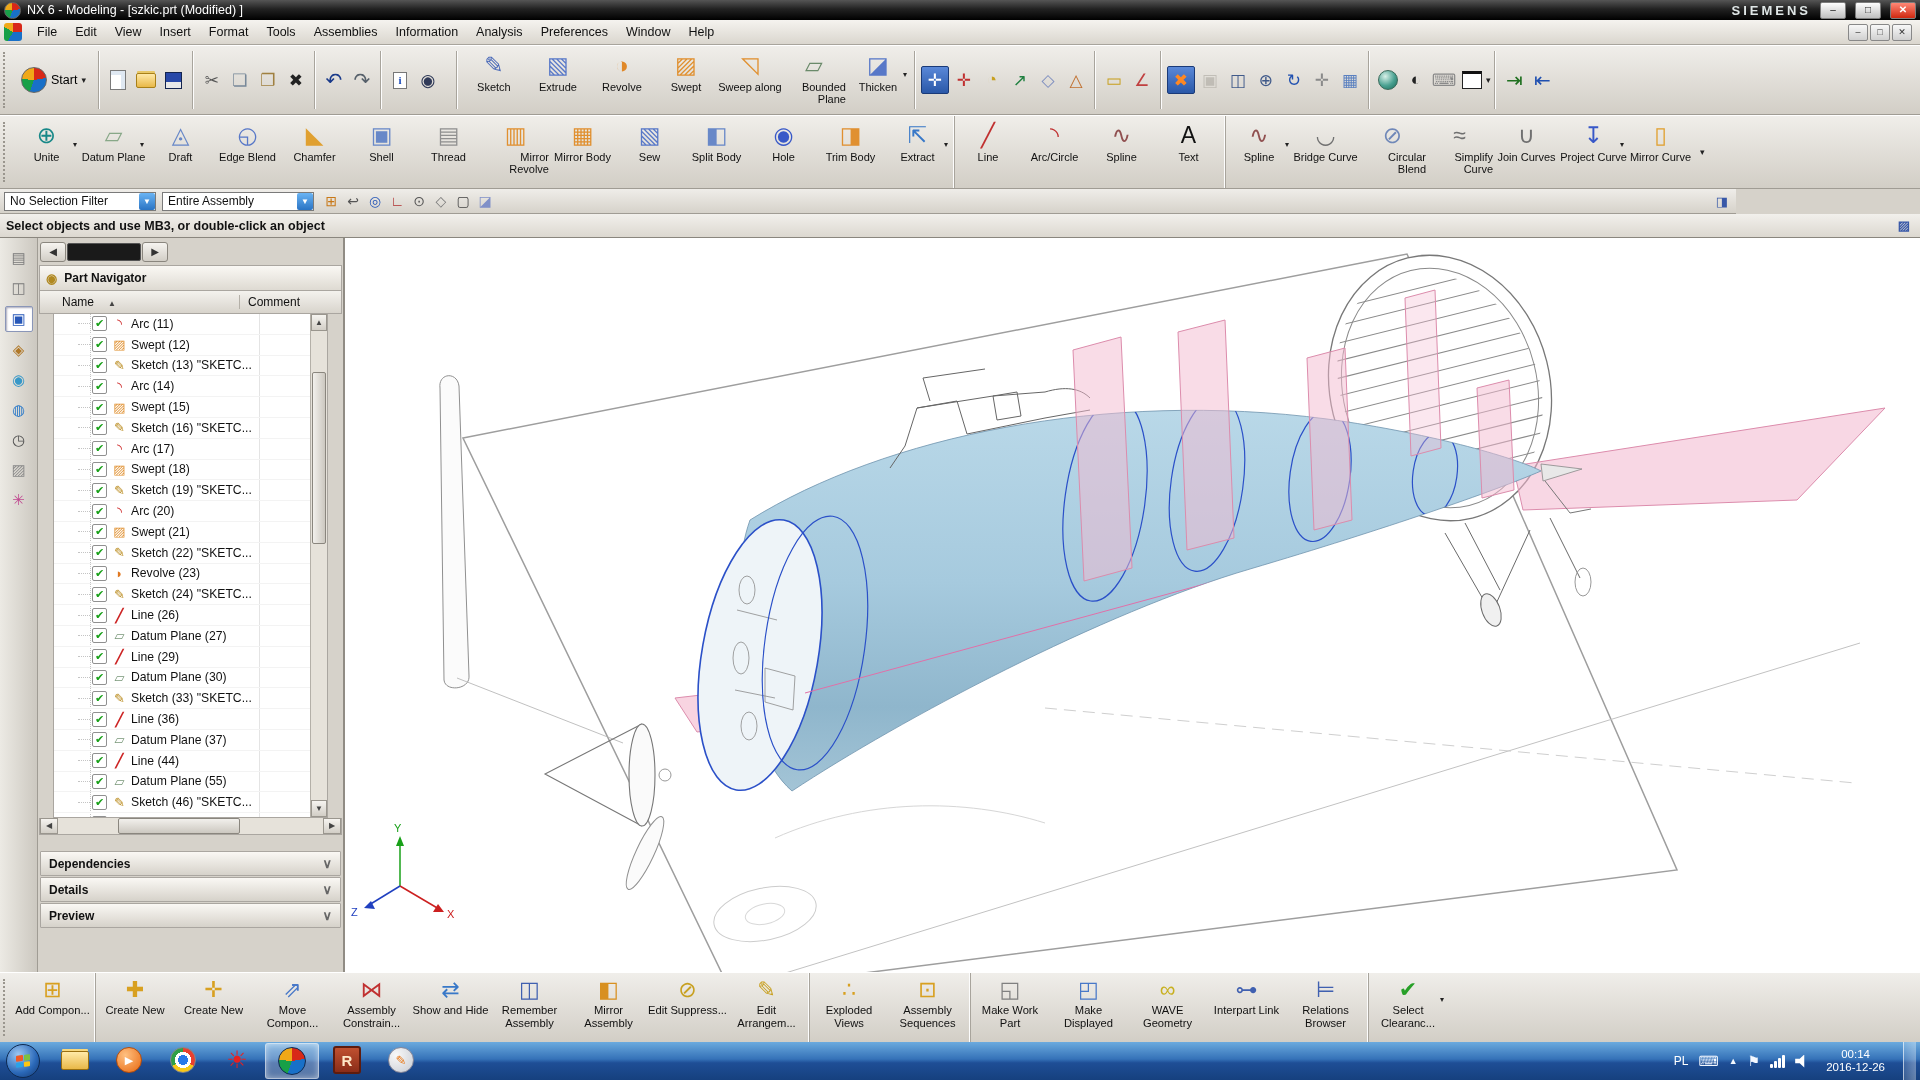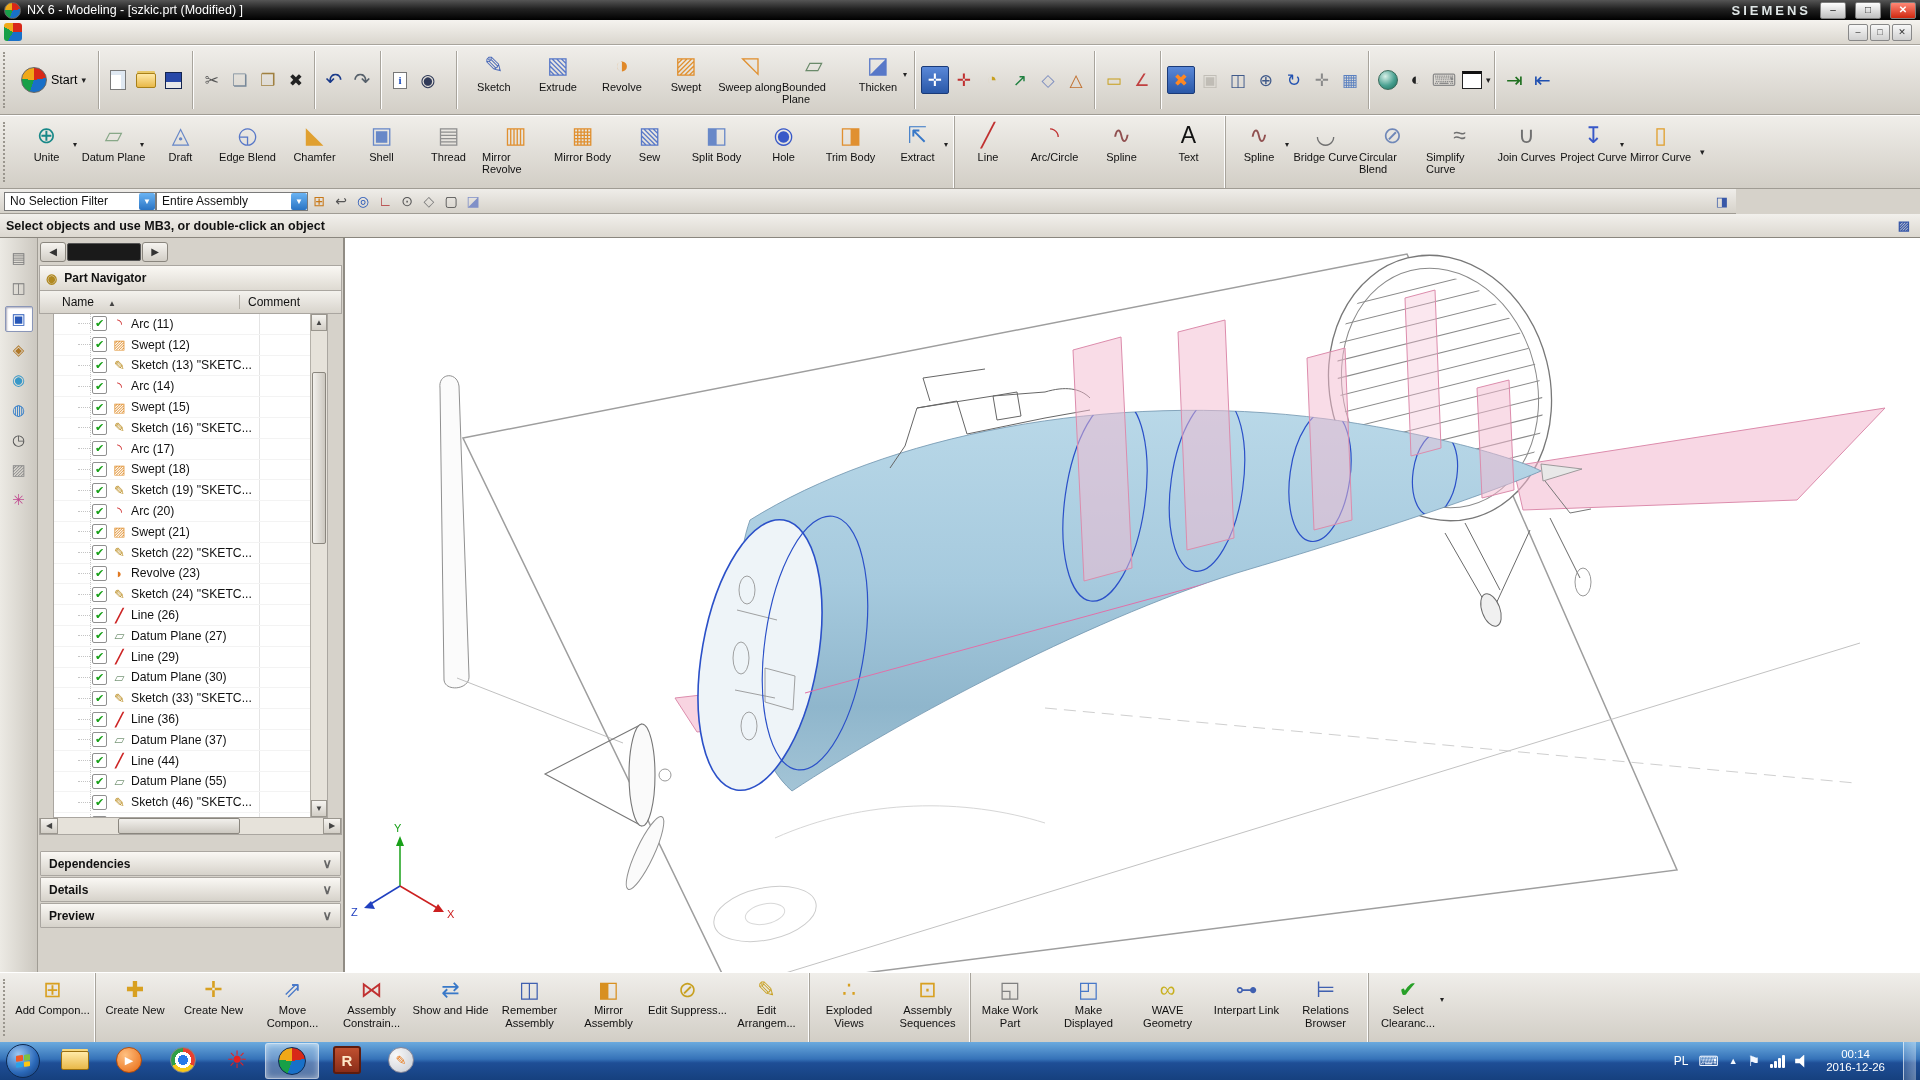--- a/index.html
+++ b/index.html
@@ -53,27 +53,27 @@
     color:#1848b8;font-weight:bold;font-family:"Liberation Serif",serif;text-align:center;line-height:15px}
   .ic.tile-blue{background:linear-gradient(#5a88d8,#2a58a8);border:1px solid #1a3a78;color:#ff8822}
   .ic.tile-dim{opacity:.45}
   .ic.sphere::before{content:"";width:18px;height:18px;border-radius:50%;
     background:radial-gradient(circle at 35% 30%,#d8f0e8,#48a090 55%,#1a6858);border:1px solid #3a6a5a}
   .ic.white-rect::before{content:"";width:18px;height:14px;background:#fff;border:1px solid #222;border-top:3px solid #111}
   .fbtn{width:64px;display:flex;flex-direction:column;align-items:center;padding-top:5px;
     position:relative;box-sizing:border-box}
   .tb2 .fbtn{width:67px}
   .fglyph{font-size:23px;line-height:28px;height:28px}
-  .flabel{font-size:11px;line-height:12px;text-align:left;margin-top:2px;color:#111}
+  .flabel{font-size:11px;line-height:12px;text-align:right;margin-top:2px;color:#111}
   .has-arrow::after{content:"▾";position:absolute;right:3px;top:24px;font-size:8px;color:#222}
   .grp{border-left:1px solid #a8a49c;box-shadow:-1px 0 0 #fdfdfd;margin-left:3px}
   
   .selbar{position:absolute;left:0;top:189px;width:1736px;height:25px;box-sizing:border-box;
     background:linear-gradient(#efede9,#d6d2ca);border-bottom:1px solid #a09c94;
-    display:flex;align-items:center;padding:0 4px;}
+    display:flex;align-items:center;padding:0 4px;gap:6px}
   .combo{display:flex;align-items:center;width:152px;height:19px;background:#fff;
     border:1px solid #7a7a7a;font-size:12px;padding-left:5px;box-sizing:border-box}
   .combo .cdd{margin-left:auto;width:16px;height:17px;background:linear-gradient(#6ab4f4,#2a74c4);
     color:#fff;font-size:8px;text-align:center;line-height:17px;border-radius:2px}
   .selicons{display:flex;align-items:center}
   .sic{width:22px;height:20px;display:flex;align-items:center;justify-content:center;font-size:14px}
   .bar-right-ic{margin-left:auto;width:20px;height:18px;font-size:13px;display:flex;
     align-items:center;justify-content:center;color:#3858a8}
   .cuebar{position:absolute;left:0;top:214px;width:1920px;height:24px;box-sizing:border-box;
     background:linear-gradient(#f2f0ec,#dcd8d0);border-bottom:1px solid #8a867e;
@@ -192,20 +192,35 @@
   <span class="nx-orb"></span>
   <span class="title-text">NX 6 - Modeling - [szkic.prt (Modified) ]</span>
   <span class="brand">SIEMENS</span>
   <span class="winbtn">–</span>
   <span class="winbtn">□</span>
   <span class="winbtn close">✕</span>
 </div>
 
 <div class="menubar">
   <span class="menu-chip"></span>
+  <div class="menu-items">
+
+  <span class="menu-item">File</span>
+      <span class="menu-item">Edit</span>
+      <span class="menu-item">View</span>
+      <span class="menu-item">Insert</span>
+      <span class="menu-item">Format</span>
+      <span class="menu-item">Tools</span>
+      <span class="menu-item">Assemblies</span>
+      <span class="menu-item">Information</span>
+      <span class="menu-item">Analysis</span>
+      <span class="menu-item">Preferences</span>
+      <span class="menu-item">Window</span>
+      <span class="menu-item">Help</span>
+    </div>
   <div class="child-controls">
     <span class="cbtn">–</span>
     <span class="cbtn">□</span>
     <span class="cbtn">✕</span>
   </div>
 </div>
 
 <div class="tb tb1">
   <span class="grip"></span>
   <button class="start-btn">

